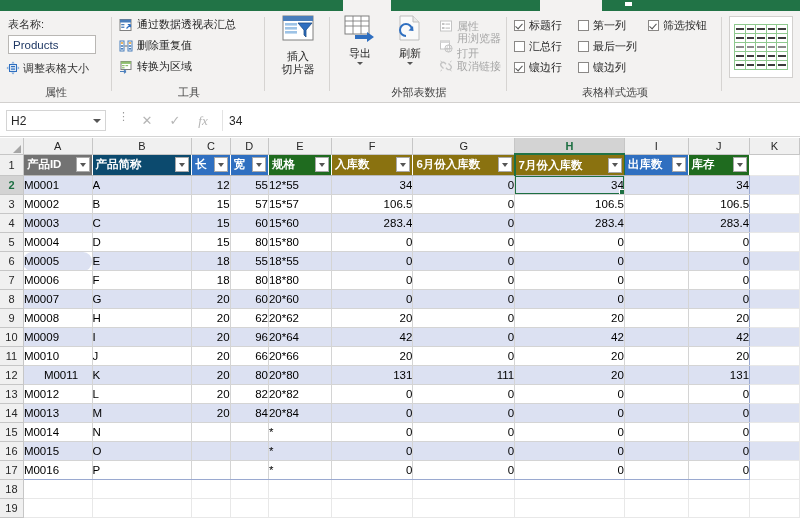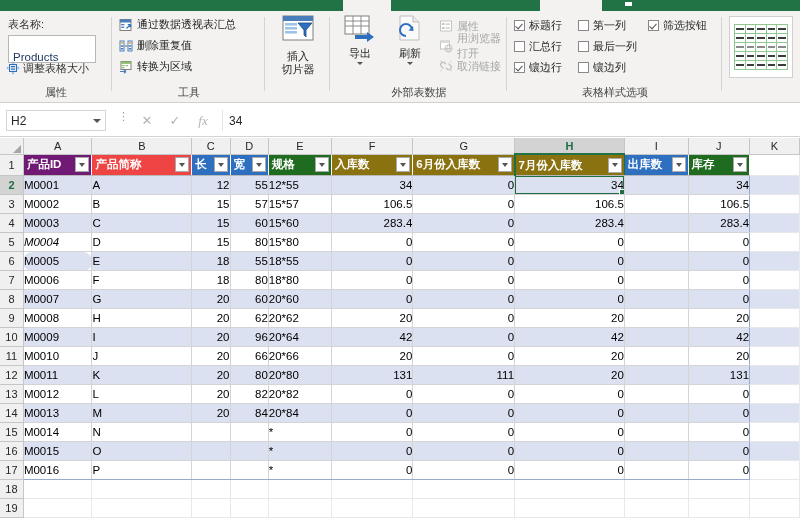--- a/index.html
+++ b/index.html
@@ -42,21 +42,21 @@
   }
 
   
   .g-props { left: 0; width: 112px; }
   .lbl-tablename {
     position: absolute; left: 8px; top: 6px; font-size: 11px; color: #333;
   }
   .tablename-input {
     position: absolute; left: 8px; top: 24px; width: 88px; height: 19px;
     border: 1px solid #b9b7b4; background: #ffffff;
-    font-size: 11.5px; color: #1f3864; padding: 13px 4px; line-height: 16px;
+    font-size: 11.5px; color: #1f3864; padding: 1px 4px; line-height: 16px;
     font-family: "Liberation Sans", sans-serif;
   }
   .resize-btn {
     position: absolute; left: 6px; top: 48px; height: 18px;
     display: flex; align-items: center; gap: 3px;
     font-size: 11px; color: #333; cursor: default;
   }
   .ic-resize {
     width: 14px; height: 14px; position: relative; flex: 0 0 14px;
   }
@@ -525,29 +525,29 @@
         <th class="chdr">F</th>
         <th class="chdr">G</th>
         <th class="chdr sel">H</th>
         <th class="chdr">I</th>
         <th class="chdr">J</th>
         <th class="chdr">K</th>
       </tr>
 
       <tr>
         <th class="rhdr">1</th>
-        <td class="thcell" style="background:#701a75">
+        <td class="thcell" style="background:#737373">
           <div class="thwrap">
             <span class="thtext">产品ID</span>
             <span class="thfilter">
                   <i></i>
                 </span>
           </div>
         </td>
-        <td class="thcell" style="background:#ef4444">
+        <td class="thcell" style="background:#0c4a6e">
           <div class="thwrap">
             <span class="thtext">产品简称</span>
             <span class="thfilter">
                   <i></i>
                 </span>
           </div>
         </td>
         <td class="thcell" style="background:#2f6fc0">
           <div class="thwrap">
             <span class="thtext">长</span>
@@ -654,21 +654,21 @@
             <td class="cell txt">15*60</td>
             <td class="cell num">283.4</td>
             <td class="cell num">0</td>
             <td class="cell num" style="border-left: 1px solid rgb(154, 169, 208);">283.4</td>
             <td class="cell num" style="border-left: 1px solid rgb(154, 169, 208);"></td>
             <td class="cell num" style="border-right: 1px solid rgb(154, 169, 208);">283.4</td>
             <td class="cell outside"></td>
           </tr>
           <tr class="plain">
             <th class="rhdr">5</th>
-            <td class="cell txt" style="border-left: 1px solid rgb(154, 169, 208); font-style: italic;">M0004</td>
+            <td class="cell txt" style="border-left: 1px solid rgb(154, 169, 208);">M0004</td>
             <td class="cell txt">D</td>
             <td class="cell num">15</td>
             <td class="cell num">80</td>
             <td class="cell txt">15*80</td>
             <td class="cell num">0</td>
             <td class="cell num">0</td>
             <td class="cell num" style="border-left: 1px solid rgb(154, 169, 208);">0</td>
             <td class="cell num" style="border-left: 1px solid rgb(154, 169, 208);"></td>
             <td class="cell num" style="border-right: 1px solid rgb(154, 169, 208);">0</td>
             <td class="cell outside"></td>
@@ -752,21 +752,21 @@
             <td class="cell txt">20*66</td>
             <td class="cell num">20</td>
             <td class="cell num">0</td>
             <td class="cell num" style="border-left: 1px solid rgb(154, 169, 208);">20</td>
             <td class="cell num" style="border-left: 1px solid rgb(154, 169, 208);"></td>
             <td class="cell num" style="border-right: 1px solid rgb(154, 169, 208);">20</td>
             <td class="cell outside"></td>
           </tr>
           <tr class="band">
             <th class="rhdr">12</th>
-            <td class="cell txt" style="border-left: 1px solid rgb(154, 169, 208);">M0011</td>
+            <td class="cell txt" style="border-left: 1px solid rgb(154, 169, 208); padding-left: 20px;">M0011</td>
             <td class="cell txt">K</td>
             <td class="cell num">20</td>
             <td class="cell num">80</td>
             <td class="cell txt">20*80</td>
             <td class="cell num">131</td>
             <td class="cell num">111</td>
             <td class="cell num" style="border-left: 1px solid rgb(154, 169, 208);">20</td>
             <td class="cell num" style="border-left: 1px solid rgb(154, 169, 208);"></td>
             <td class="cell num" style="border-right: 1px solid rgb(154, 169, 208);">131</td>
             <td class="cell outside"></td>

